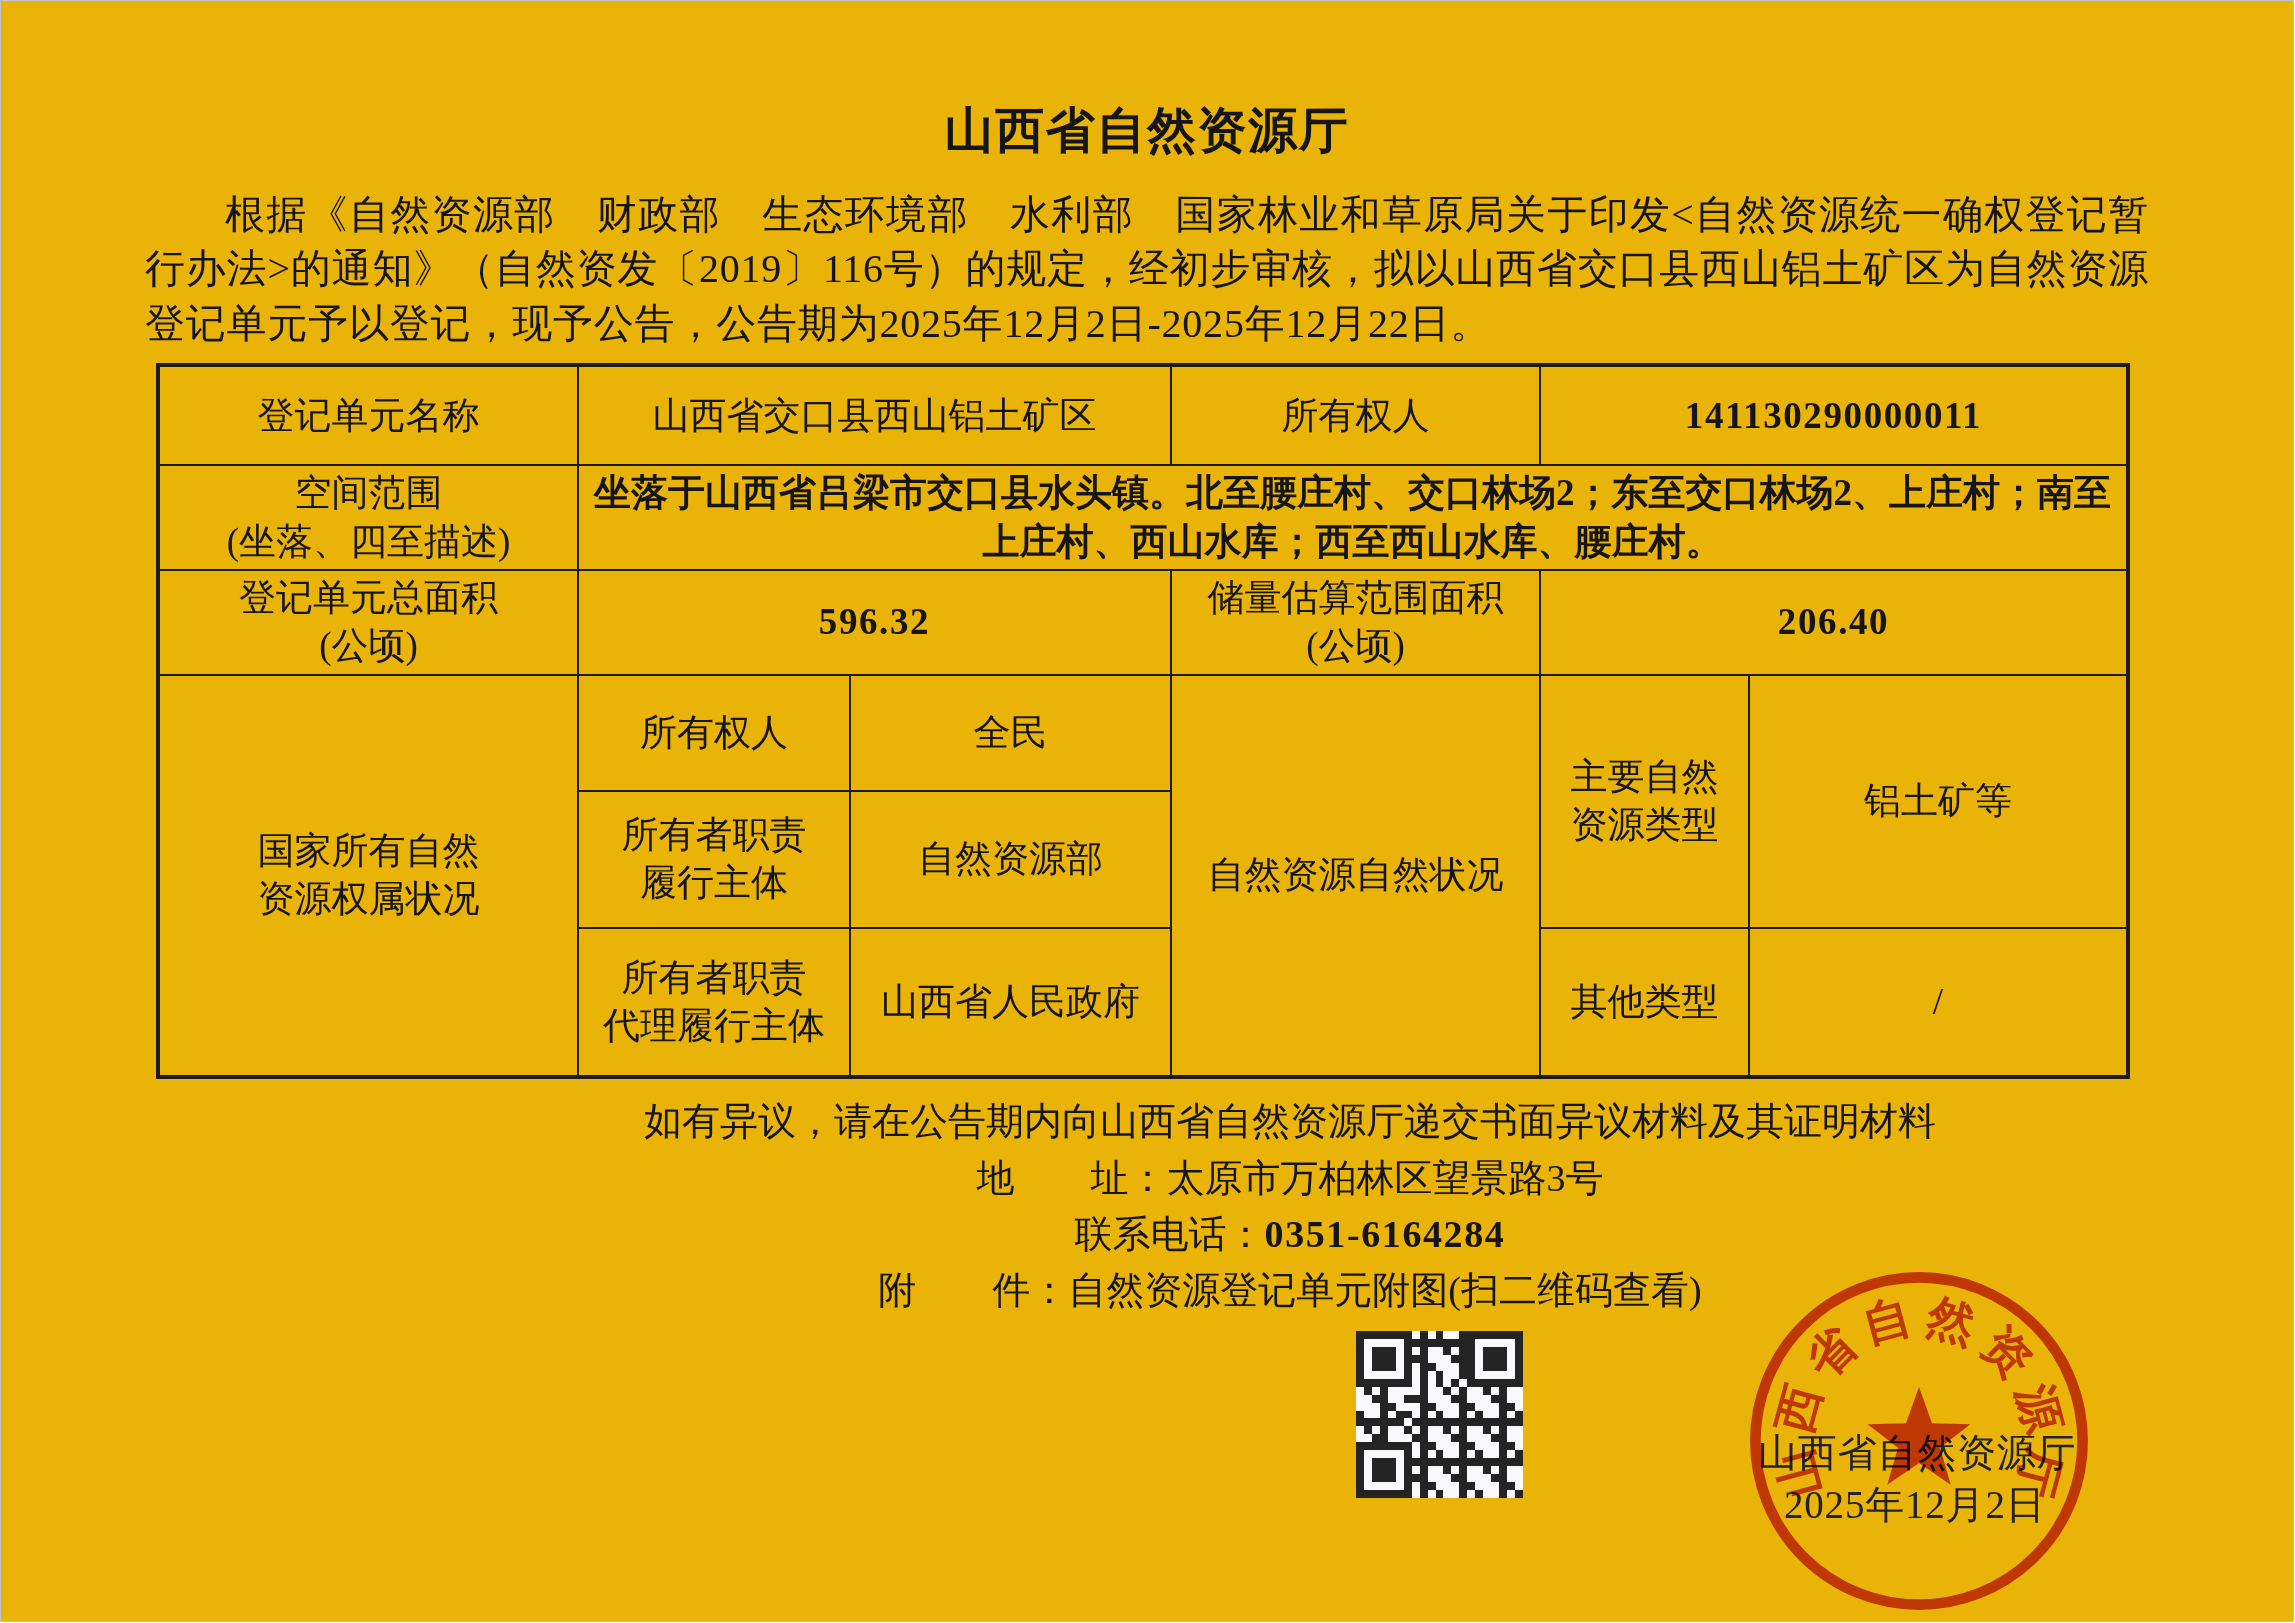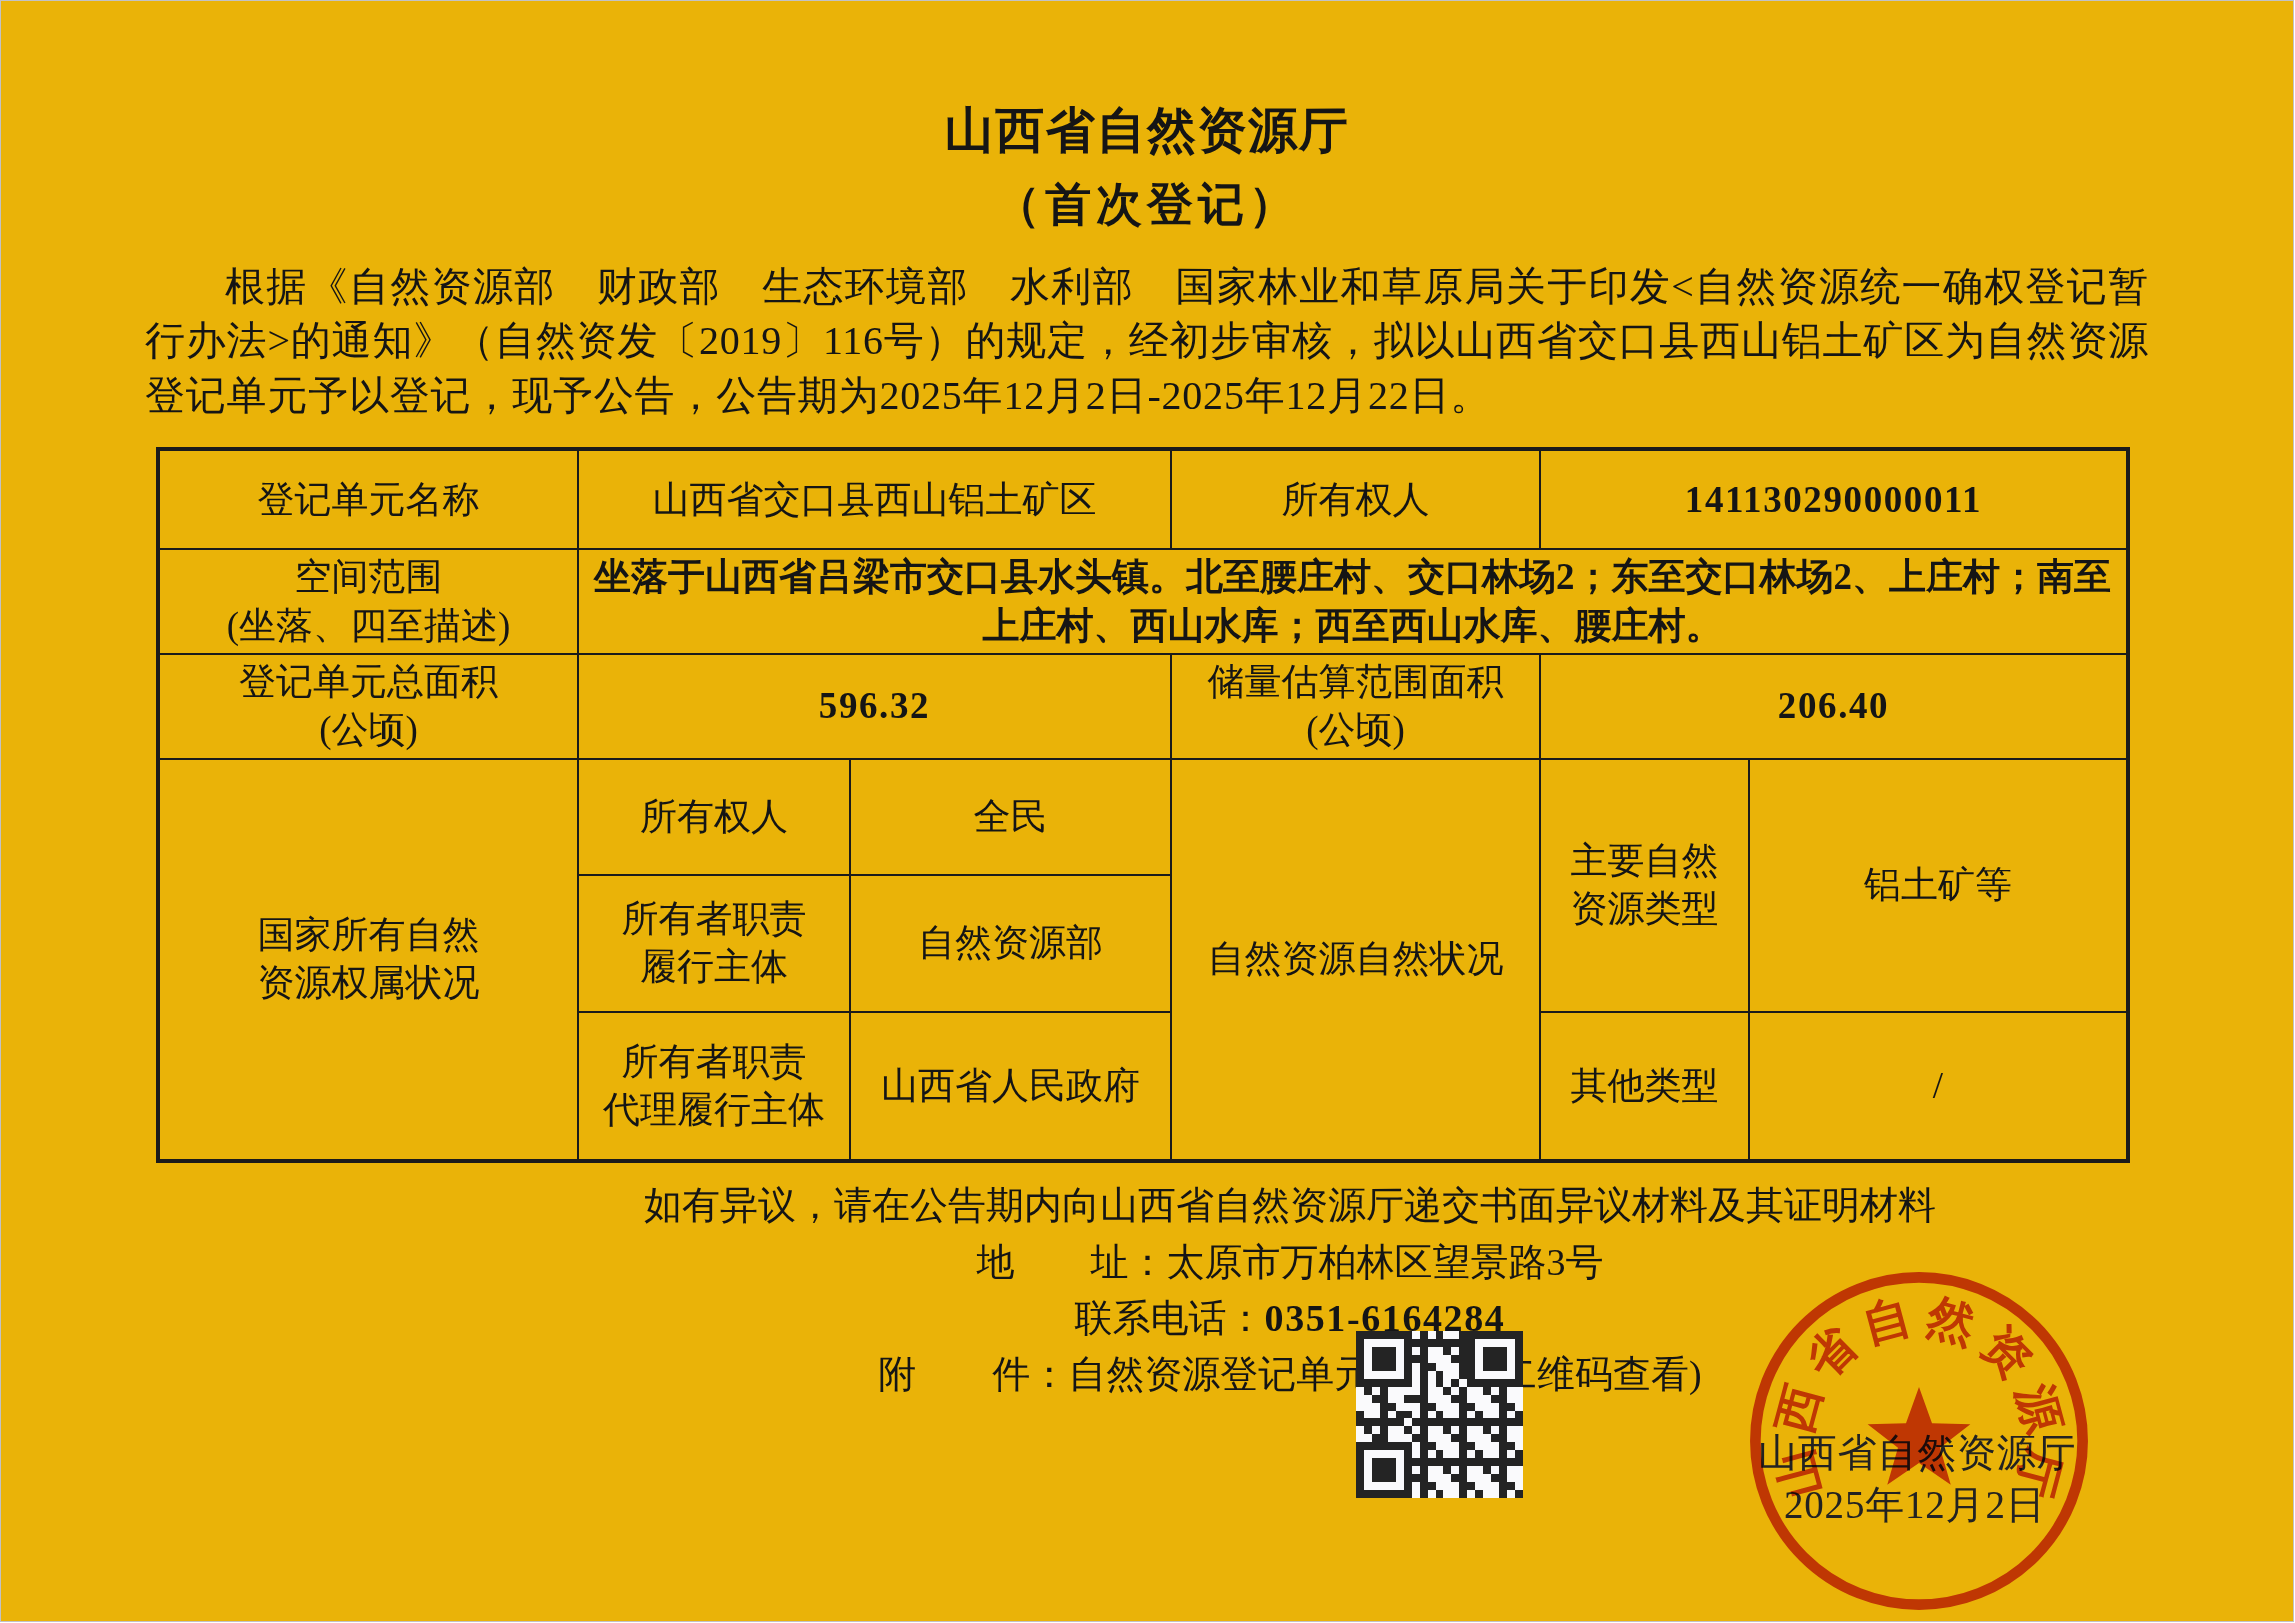--- a/index.html
+++ b/index.html
@@ -13,21 +13,21 @@
           font-family:"Liberation Sans","DejaVu Sans",sans-serif;font-weight:bold;}
   .title-1{font-size:49px;line-height:1.0;letter-spacing:1.6px;}
   .title-2{font-size:49px;line-height:1.0;margin-top:26px;letter-spacing:0.8px;}
   .title-3{font-size:46px;line-height:1.0;margin-top:26px;letter-spacing:4.9px;}
 
   
   .intro{margin:33px 144px 0 144px;font-size:40px;line-height:1.36;
          text-align:justify;text-indent:2em;letter-spacing:0.8px;}
 
   
-  table.reg{border-collapse:collapse;margin:24px 0 0 155px;width:1972px;
+  table.reg{border-collapse:collapse;margin:12px 0 0 155px;width:1972px;
             table-layout:fixed;font-size:37px;}
   table.reg td{border:2.5px solid #1b1b1b;vertical-align:middle;text-align:center;
                padding:3.3px 9.8px;line-height:1.3;white-space:pre-line;}
   table.reg{border:4.1px solid #1b1b1b;}
   td.left-just{text-align:left;font-weight:bold;}
   .num{letter-spacing:1.6px;font-weight:bold;}
 
   
   .footer{margin:14.7px 0 0 286px;font-size:38px;line-height:1.48;text-align:center;}
   .footer .line{white-space:pre-line;}
@@ -47,21 +47,20 @@
              fill:var(--seal-color,#c9392e);
              font-family:"Liberation Serif","DejaVu Serif",serif;}
 </style>
 </head>
 <body>
 
 <div class="page" style="--seal-color: #cb3a2f;">
 
   <div class="titles">
     <div class="title-1">山西省自然资源厅</div>
-    <div class="title-3">（首次登记）</div>
   </div>
 
   <div class="intro">根据《自然资源部　财政部　生态环境部　水利部　国家林业和草原局关于印发&lt;自然资源统一确权登记暂行办法&gt;的通知》（自然资发〔2019〕116号）的规定，经初步审核，拟以山西省交口县西山铝土矿区为自然资源登记单元予以登记，现予公告，公告期为2025年12月2日-2025年12月22日。</div>
 
   <table class="reg">
     <colgroup>
       <col style="width:420px">
         <col style="width:272px">
         <col style="width:321px">
       <col style="width:369px">

